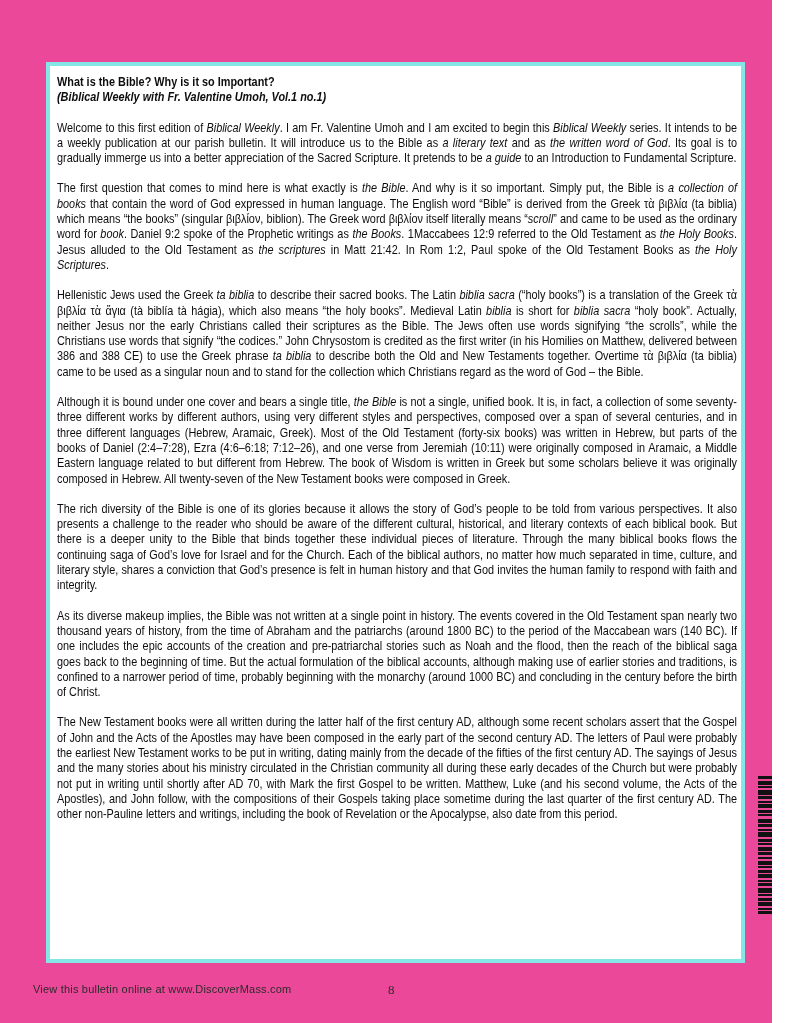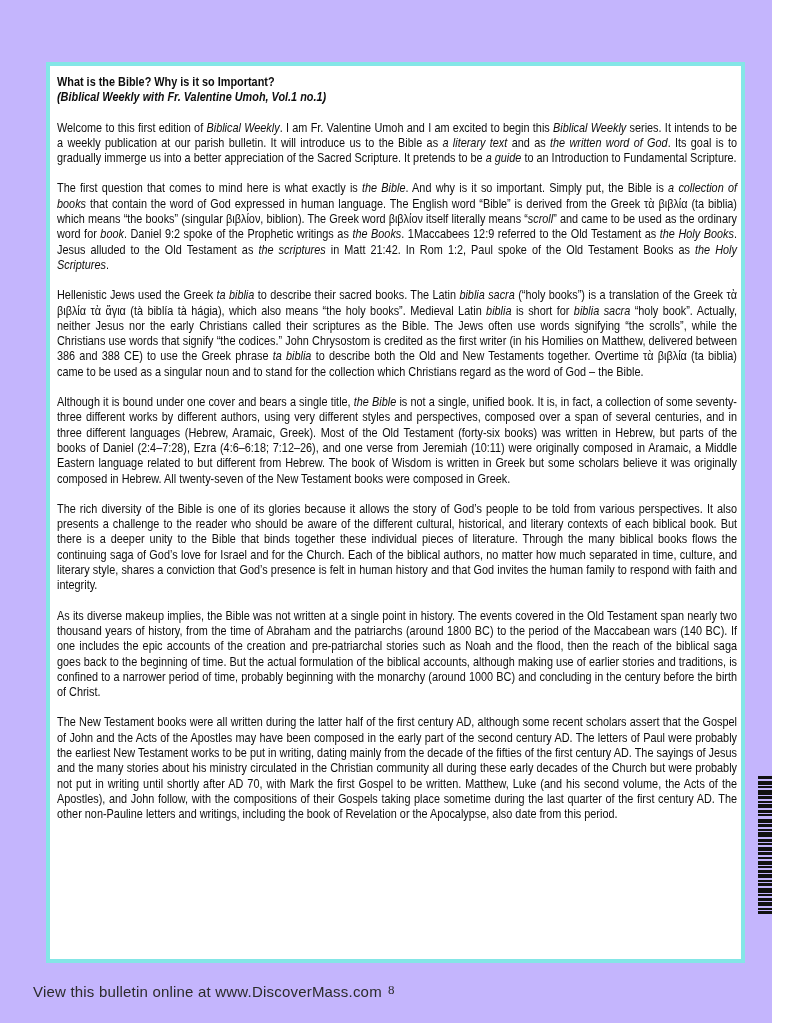--- a/index.html
+++ b/index.html
@@ -4,21 +4,21 @@
 <style>
   html, body {
     margin: 0;
     padding: 0;
     background: #ffffff;
   }
   .page {
     position: relative;
     width: 772px;
     height: 1023px;
-    background: #c4b5fd;
+    background: #ec4899;
     overflow: hidden;
     font-family: "Liberation Sans", sans-serif;
     color: #111111;
   }
   .article-box {
     position: absolute;
     left: 46px;
     top: 62px;
     width: 699px;
     height: 901px;
@@ -64,21 +64,21 @@
     width: 22px;
   }
   .barcode .bar {
     width: 100%;
     background: #111111;
   }
   .footer-url {
     position: absolute;
     left: 33px;
     top: 983px;
-    font-size: 15px;
+    font-size: 11px;
     color: #2b2b2b;
     letter-spacing: 0.2px;
   }
   .page-number {
     position: absolute;
     left: 388px;
     top: 982px;
     font-family: "Liberation Serif", serif;
     font-size: 13px;
     color: #2b2b2b;

